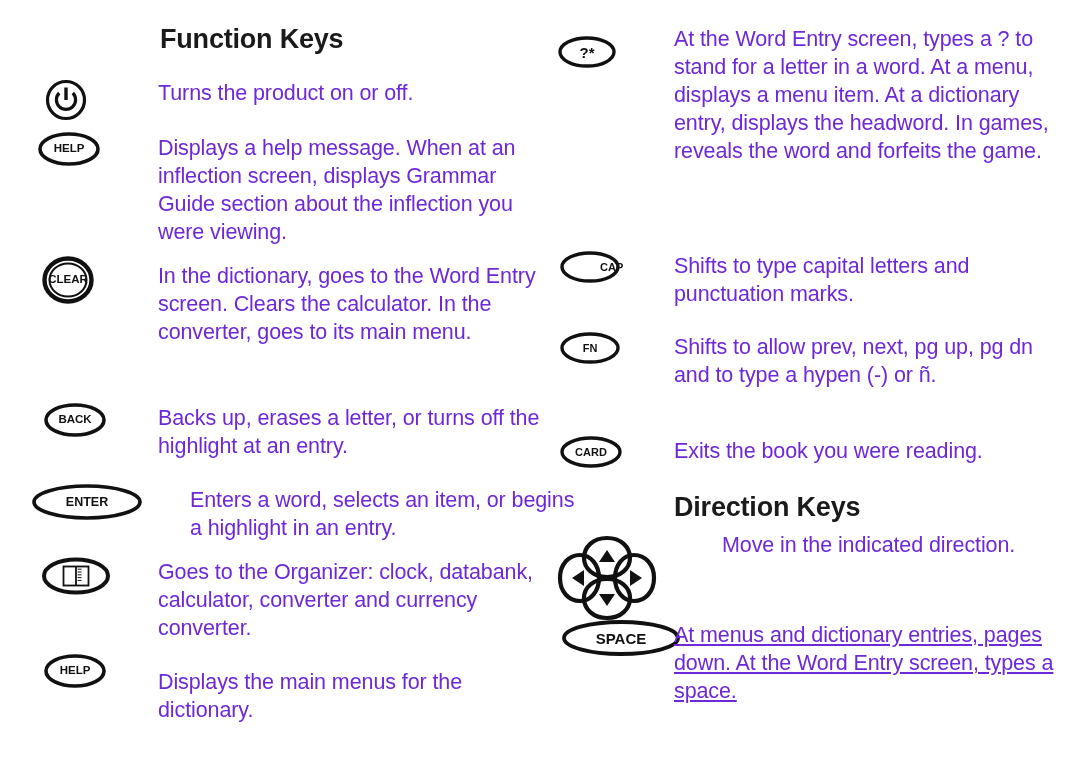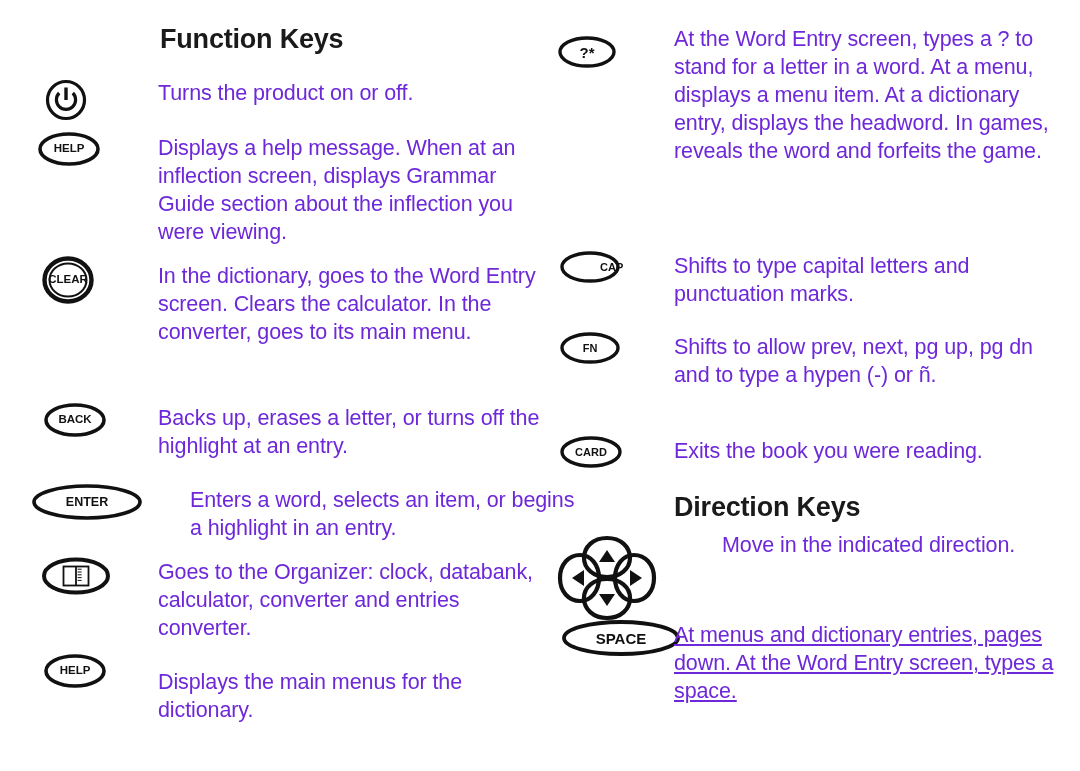--- a/index.html
+++ b/index.html
@@ -143,21 +143,21 @@
           <ellipse cx="34" cy="19" rx="32" ry="16.5" fill="none" stroke="#111" stroke-width="4"></ellipse>
           <rect x="21.5" y="9.5" width="25" height="19" fill="none" stroke="#111" stroke-width="1.8"></rect>
           <line x1="34" y1="9.5" x2="34" y2="28.5" stroke="#111" stroke-width="1.8"></line>
           <line x1="35.6" y1="12.2" x2="39.6" y2="12.2" stroke="#111" stroke-width="1"></line>
           <line x1="35.6" y1="15.0" x2="39.6" y2="15.0" stroke="#111" stroke-width="1"></line>
           <line x1="35.6" y1="17.8" x2="39.6" y2="17.8" stroke="#111" stroke-width="1"></line>
           <line x1="35.6" y1="20.6" x2="39.6" y2="20.6" stroke="#111" stroke-width="1"></line>
           <line x1="35.6" y1="23.4" x2="39.6" y2="23.4" stroke="#111" stroke-width="1"></line>
         </svg>
       </div>
-      <div class="desc" style="left:148px; top:558px; width:392px;">Goes to the Organizer: clock, databank, calculator, converter and entries converter.</div>
+      <div class="desc" style="left:148px; top:558px; width:392px;">Goes to the Organizer: clock, databank, calculator, converter and currency converter.</div>
     </div>
 
     <div class="entry">
       <div class="key" style="left:34px; top:654px; width:62px; height:34px;">
         <svg width="62" height="34" viewBox="0 0 62 34" aria-hidden="true">
           <ellipse cx="31" cy="17" rx="29" ry="15" fill="none" stroke="#111" stroke-width="3.6"></ellipse>
         </svg>
         <span class="key-label" style="font-size:11.5px;">HELP</span>
       </div>
       <div class="desc" style="left:148px; top:668px; width:392px;">Displays the main menus for the dictionary.</div>

